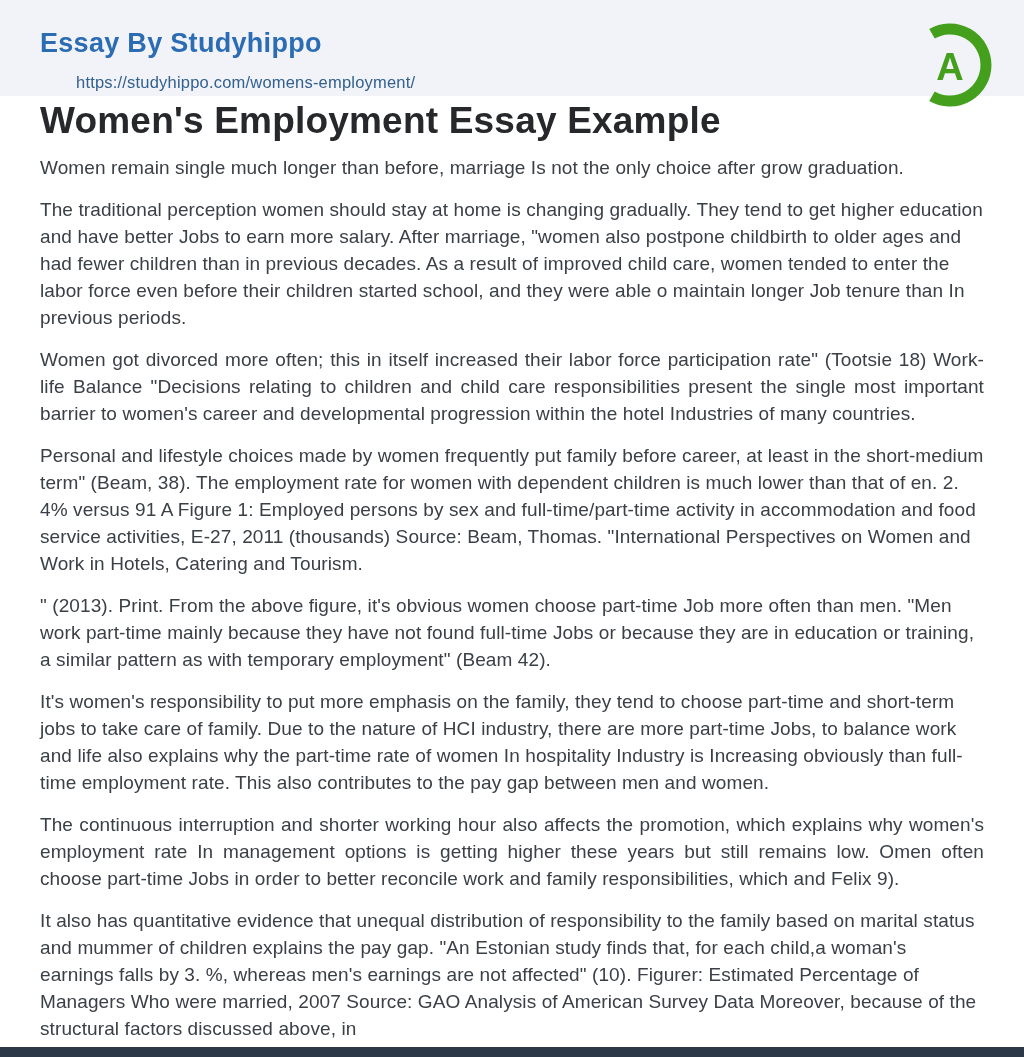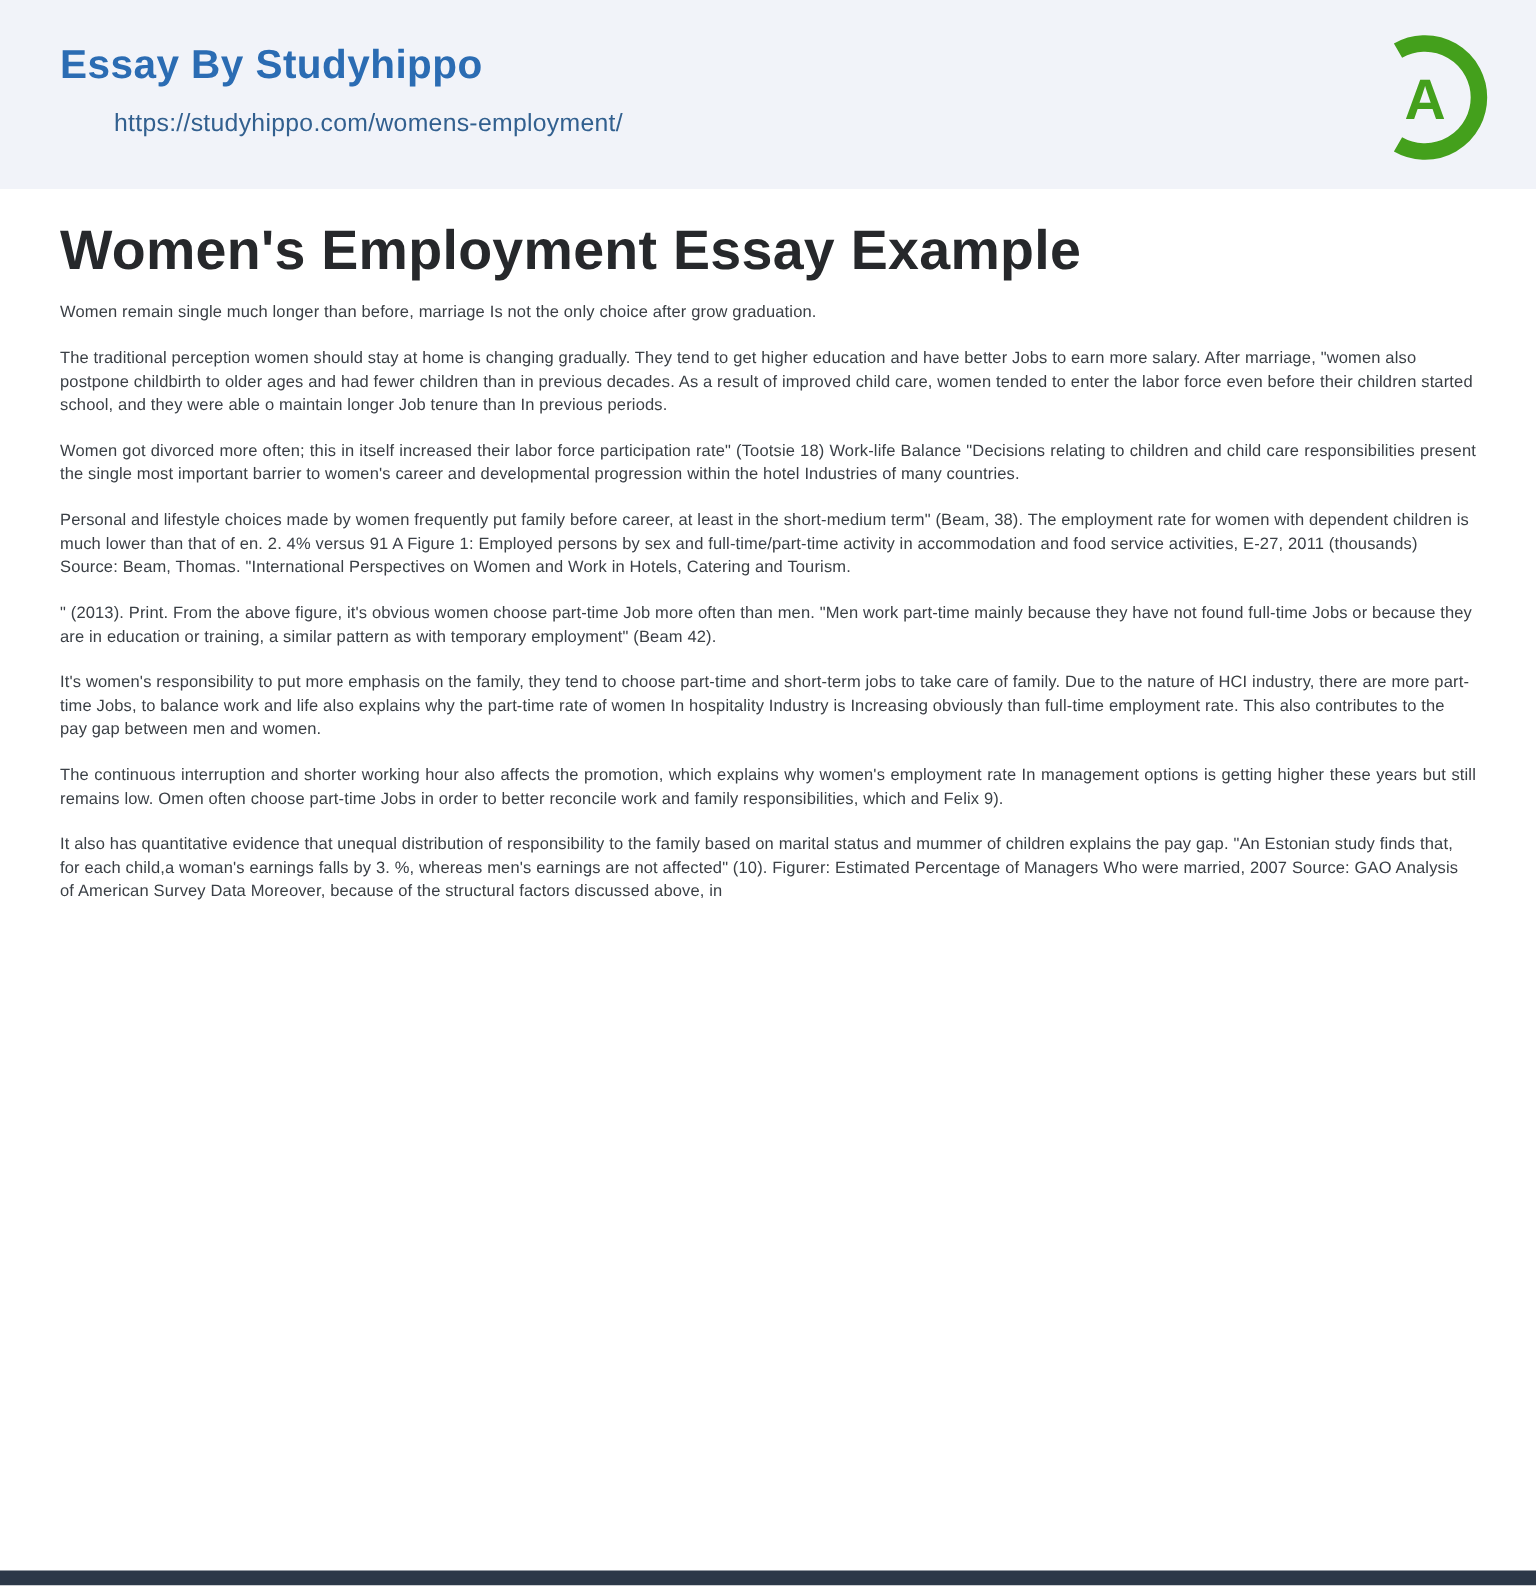--- a/index.html
+++ b/index.html
@@ -16,21 +16,21 @@
   body{
     width:1024px;height:1057px;
     background:#ffffff;
     font-family:"Liberation Sans", sans-serif;
     color:var(--body-text);
     position:relative;
     overflow:hidden;
   }
   .page-header{
     background:var(--header-bg);
-    height:126px;
+    height:96px;
     padding:28px 28px 0 40px;
     position:relative;
   }
   .brand{
     color:var(--brand-blue);
     font-size:27px;
     font-weight:bold;
     letter-spacing:0.3px;
   }
   .source-url{
@@ -43,33 +43,33 @@
     margin-left:36px;
   }
   .logo{
     position:absolute;
     top:21px;
     right:30px;
     width:88px;height:88px;
   }
   .logo svg{display:block;width:88px;height:88px;}
   main{
-    padding:20px 40px 0 40px;
+    padding:4px 40px 0 40px;
   }
   h1{
     margin:0 0 14px 0;
     font-size:37px;
     line-height:1.12;
     font-weight:800;
     color:var(--title-color);
     letter-spacing:0.2px;
   }
   .essay-body p{
     margin:0 0 15px 0;
-    font-size:11px;
+    font-size:19px;
     line-height:1.42;
     letter-spacing:0.1px;
   }
   .essay-body p.justify{
     text-align:justify;
   }
   .bottom-bar{
     position:absolute;
     left:0;bottom:0;
     width:100%;height:10px;

